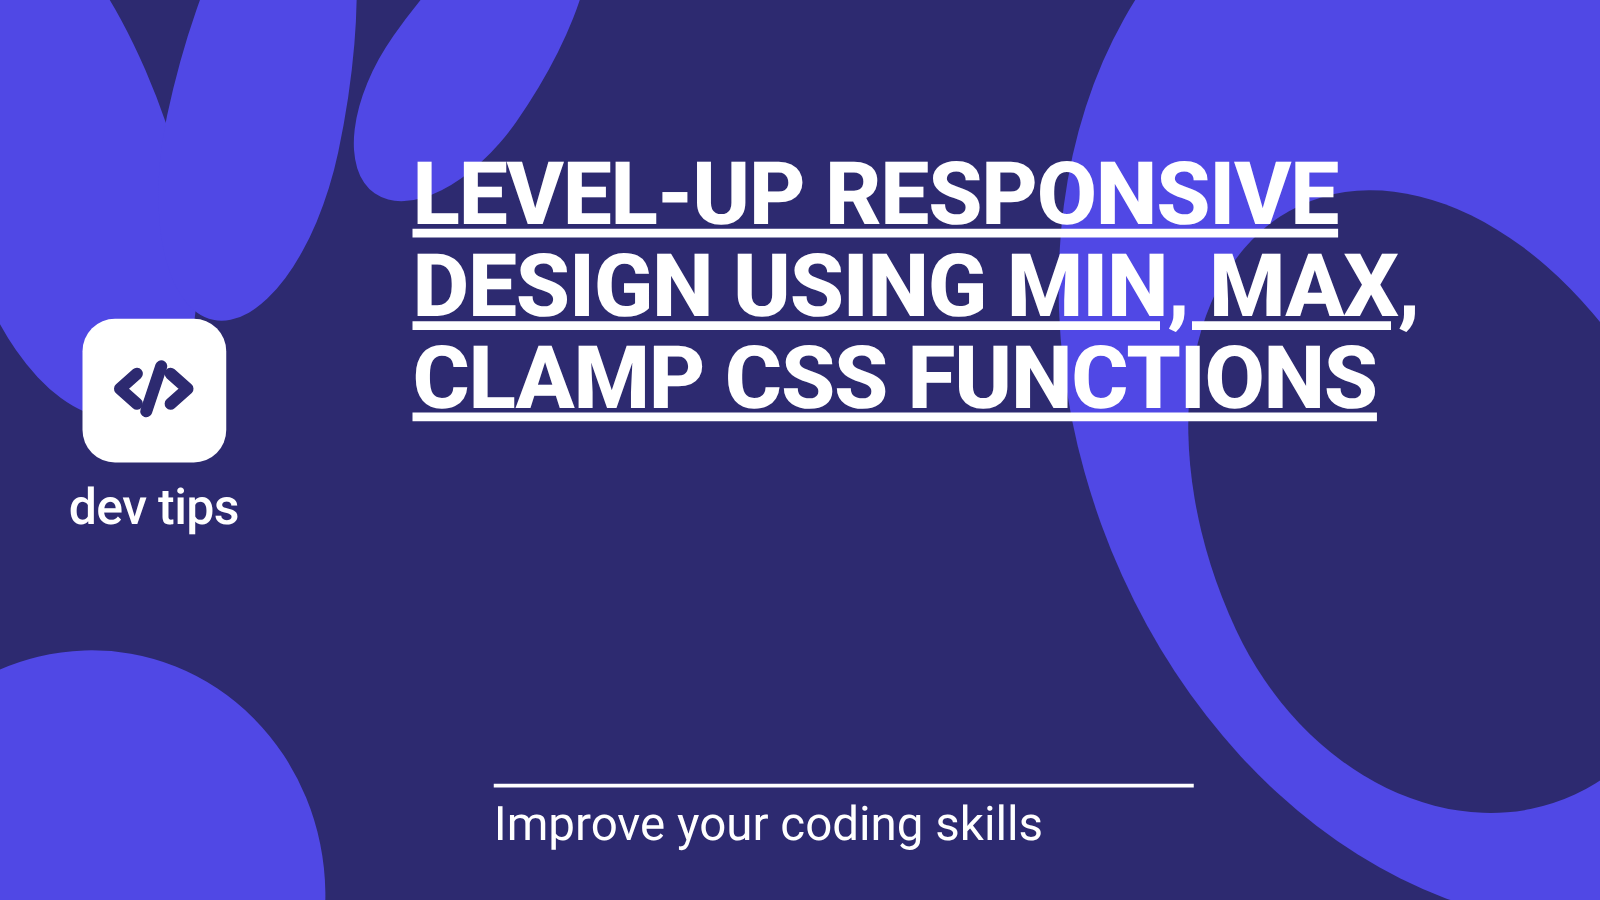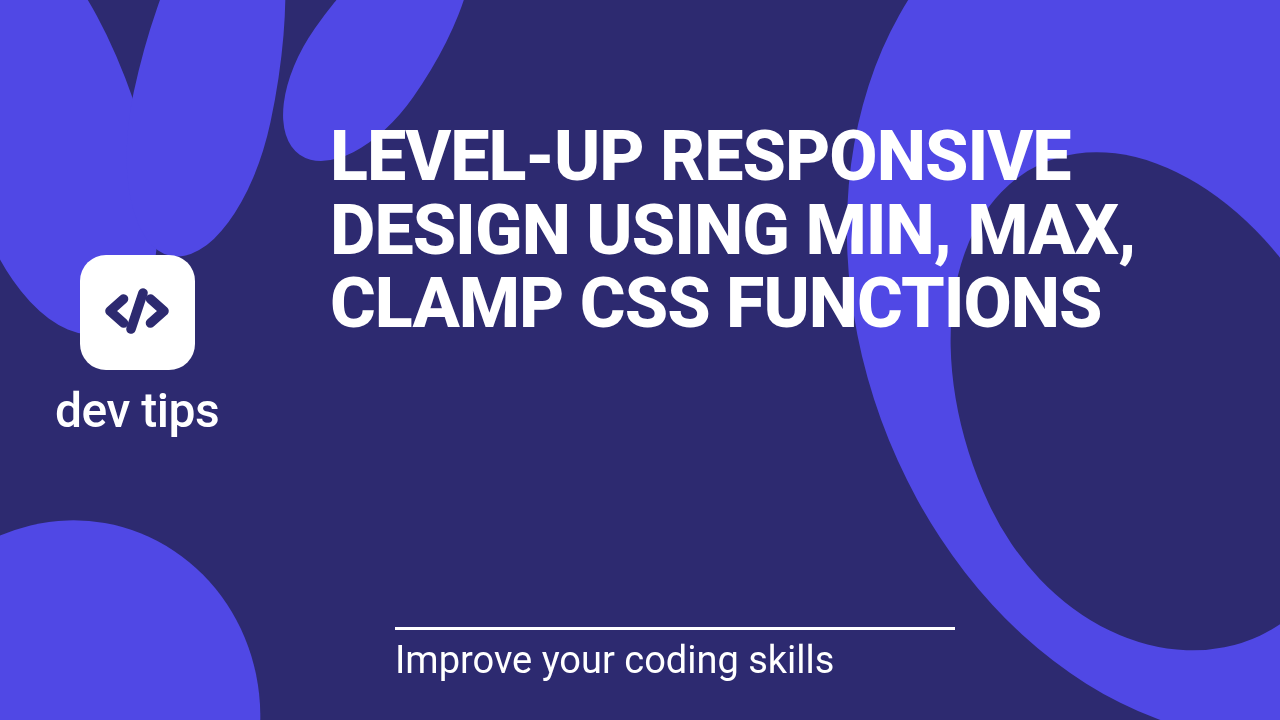--- a/index.html
+++ b/index.html
@@ -87,36 +87,37 @@
       align-items: center;
       justify-content: center;
       margin-bottom: 12px;
     }
     .logo-icon svg {
       width: 72px;
       height: 72px;
     }
     .logo-text {
       color: #ffffff;
-      font-size: 48px;
+      font-size: 40px;
       font-weight: 500;
       letter-spacing: -0.5px;
     }
     .headline {
       position: absolute;
       left: 330px;
       top: 120px;
       right: 60px;
       color: #ffffff;
       font-size: 70px;
       font-weight: 800;
       line-height: 1.05;
       letter-spacing: -1px;
       z-index: 10;
       text-transform: uppercase;
+      text-decoration: underline;
     }
     .divider {
       position: absolute;
       left: 395px;
       bottom: 90px;
       width: 560px;
       height: 3px;
       background: #ffffff;
       z-index: 10;
     }

